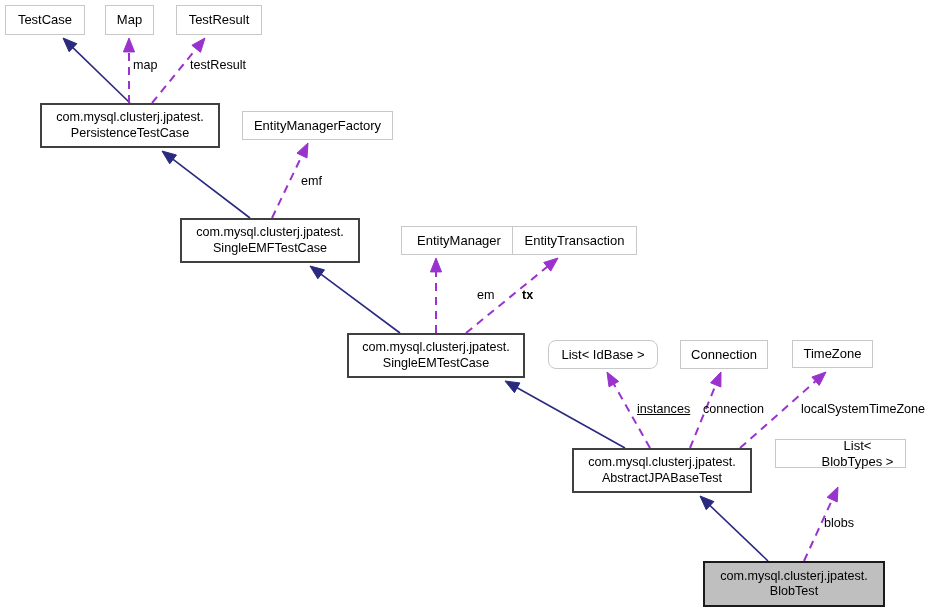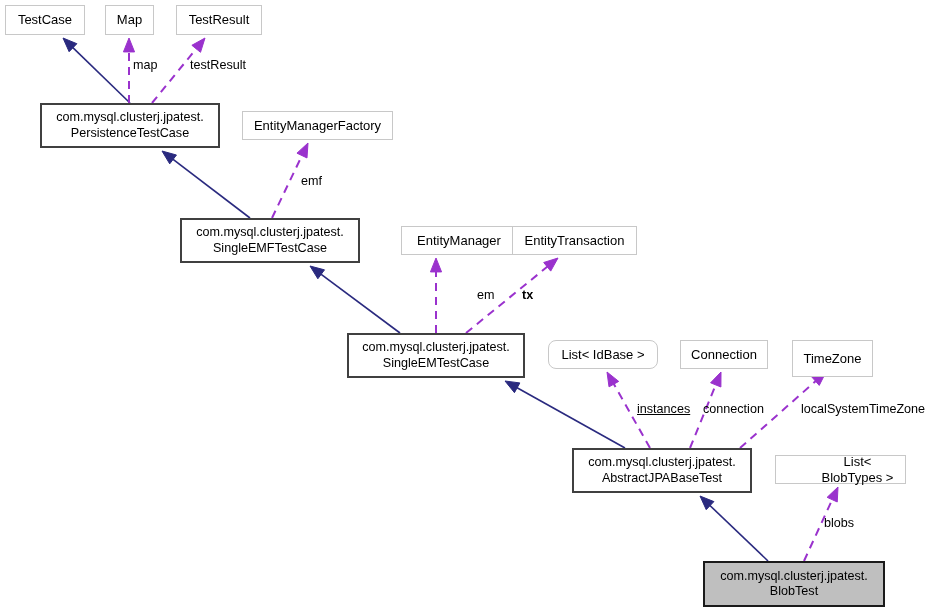--- a/index.html
+++ b/index.html
@@ -104,24 +104,24 @@
 PersistenceTestCase</div>
       <div class="node plain" style="left: 242px; top: 111px; width: 151px; height: 29px;">EntityManagerFactory</div>
       <div class="node focus" style="left: 180px; top: 218px; width: 180px; height: 45px;">com.mysql.clusterj.jpatest.
 SingleEMFTestCase</div>
       <div class="node plain" style="left: 401px; top: 226px; width: 116px; height: 29px; text-align: center;">EntityManager</div>
       <div class="node plain" style="left: 512px; top: 226px; width: 125px; height: 29px;">EntityTransaction</div>
       <div class="node focus" style="left: 347px; top: 333px; width: 178px; height: 45px;">com.mysql.clusterj.jpatest.
 SingleEMTestCase</div>
       <div class="node plain" style="left: 548px; top: 340px; width: 110px; height: 29px; border-radius: 8px;">List&lt; IdBase &gt;</div>
       <div class="node plain" style="left: 680px; top: 340px; width: 88px; height: 29px;">Connection</div>
-      <div class="node plain" style="left: 792px; top: 340px; width: 81px; height: 37px;">TimeZone</div>
+      <div class="node plain" style="left: 792px; top: 340px; width: 81px; height: 28px;">TimeZone</div>
       <div class="node focus" style="left: 572px; top: 448px; width: 180px; height: 45px;">com.mysql.clusterj.jpatest.
 AbstractJPABaseTest</div>
-      <div class="node plain" style="left: 775px; top: 455px; width: 131px; height: 29px; padding-left: 40px;">List&lt; BlobTypes &gt;</div>
+      <div class="node plain" style="left: 775px; top: 439px; width: 131px; height: 29px; padding-left: 40px;">List&lt; BlobTypes &gt;</div>
       <div class="node current" style="left: 703px; top: 561px; width: 182px; height: 46px;">com.mysql.clusterj.jpatest.
 BlobTest</div>
     </div>
   <div id="label-layer">
       <div class="edge-label" style="left: 133px; top: 59px;">map</div>
       <div class="edge-label" style="left: 190px; top: 59px;">testResult</div>
       <div class="edge-label" style="left: 301px; top: 175px;">emf</div>
       <div class="edge-label" style="left: 439px; top: 289px; margin-left: 38px;">em</div>
       <div class="edge-label" style="left: 522px; top: 289px; font-weight: bold;">tx</div>
       <div class="edge-label" style="left: 637px; top: 403px; text-decoration: underline;">instances</div>

